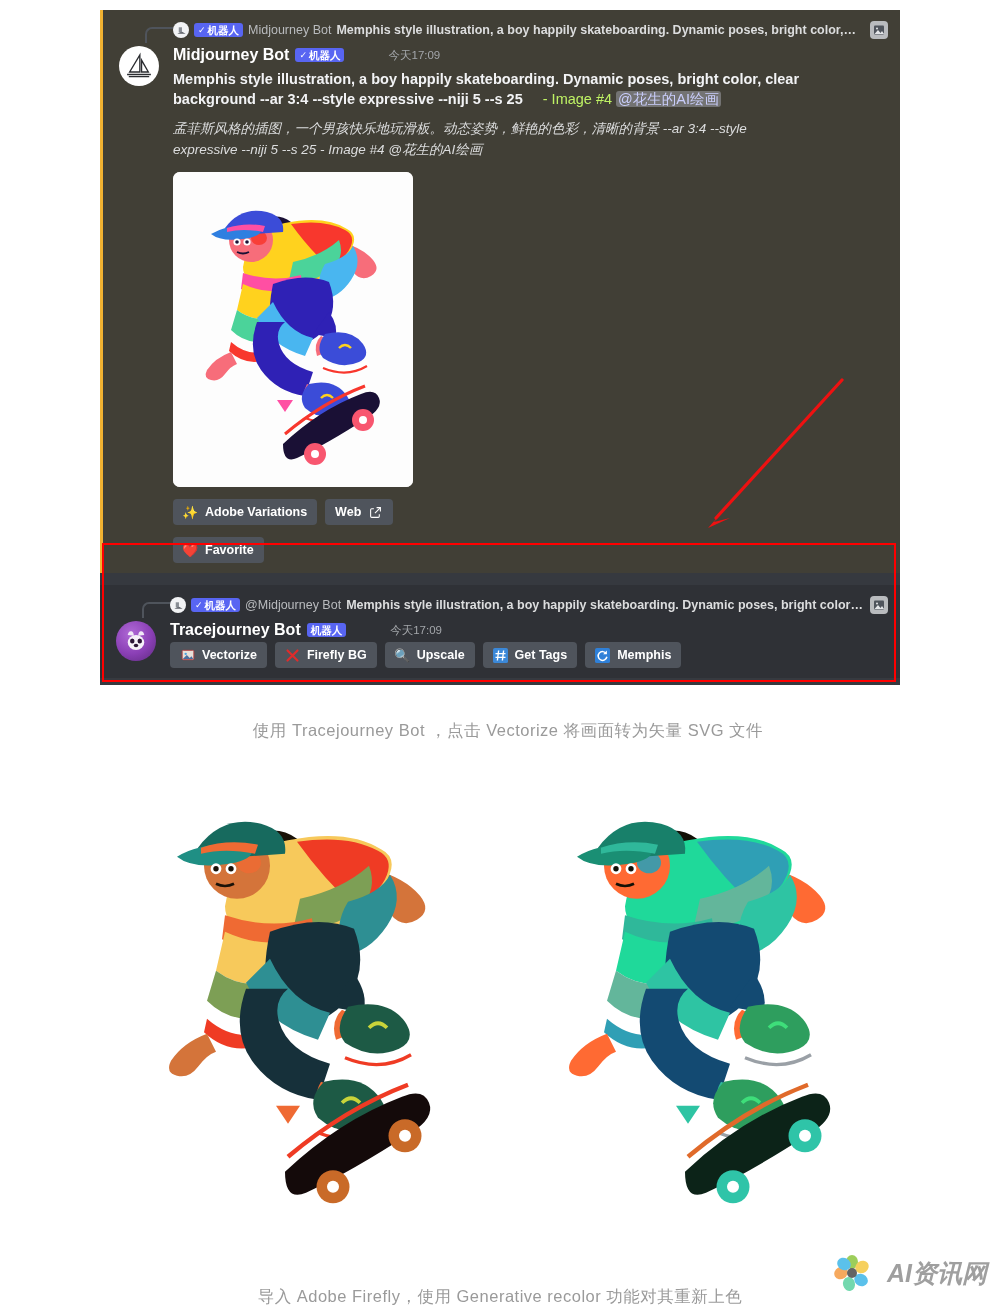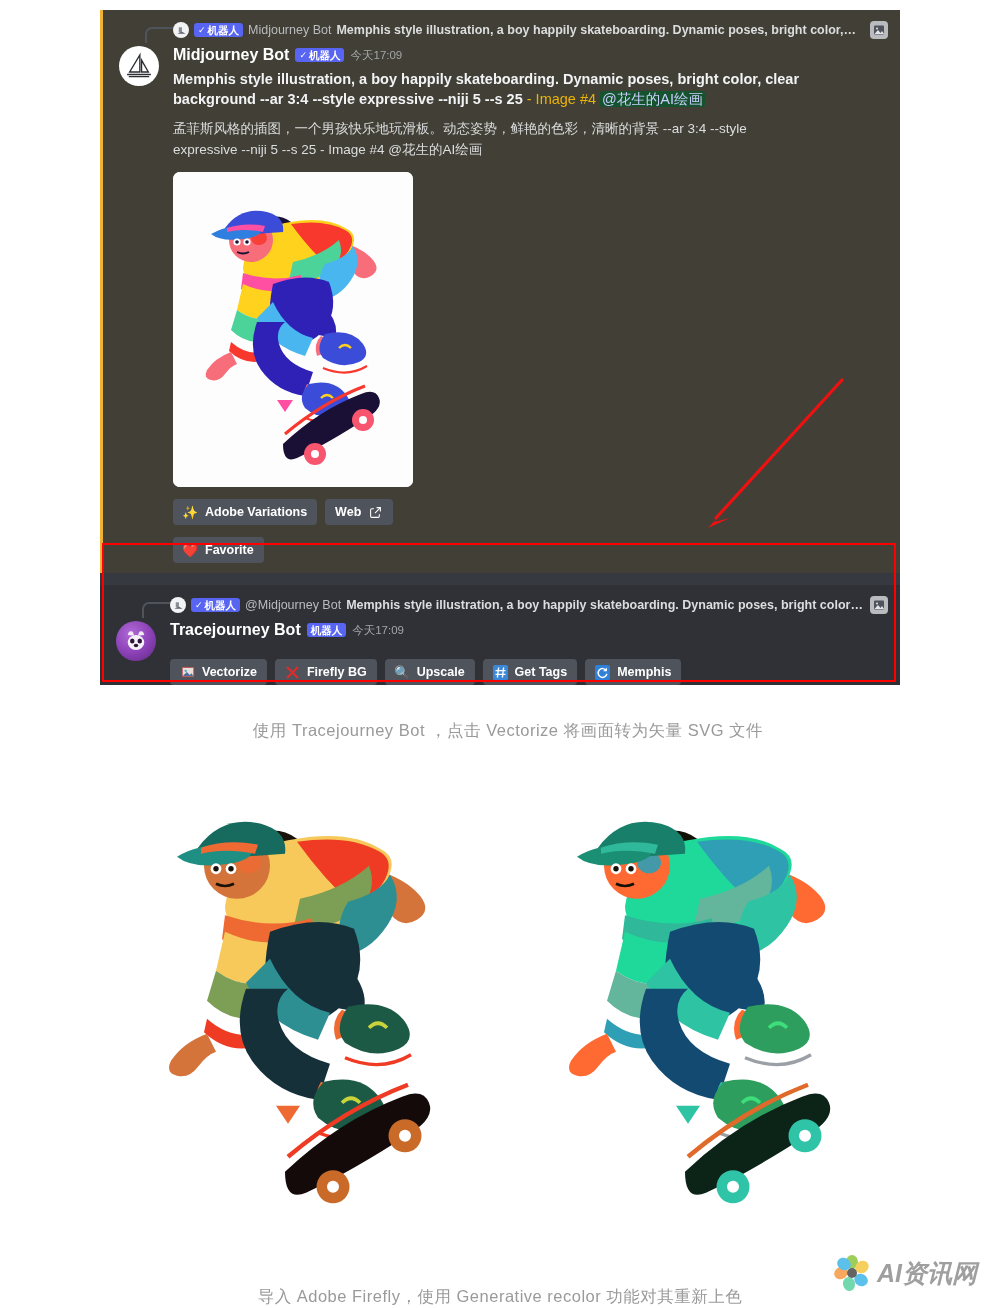--- a/index.html
+++ b/index.html
@@ -54,33 +54,33 @@
   .msg-body{padding:2px 12px 10px 70px;position:relative;}
   .avatar{
     position:absolute;left:16px;top:4px;width:40px;height:40px;border-radius:50%;
     overflow:hidden;
   }
   .avatar.mj{background:#ffffff;display:flex;align-items:center;justify-content:center;}
   .avatar.tj{background:radial-gradient(circle at 38% 32%,#b06ad6 0%,#8a3fb5 55%,#5d2a7d 100%);
              display:flex;align-items:center;justify-content:center;}
   .name-row{display:flex;align-items:center;gap:6px;height:22px;}
   .author{color:#ffffff;font-size:16px;font-weight:600;}
-  .time{color:#a3a6aa;font-size:11.5px;}
+  .time{color:#a3a6aa;font-size:11.5px;margin-left:38px;}
 
   .prompt{
     color:#f2f3f5;font-size:14.5px;font-weight:bold;line-height:20px;
     margin-top:3px;max-width:690px;
   }
-  .prompt .dim{color:#eab308;font-weight:normal;}
+  .prompt .dim{color:#bef264;font-weight:normal;padding-left:16px;}
   .mention{
-    background:#14532d;color:#c9cdfb;border-radius:3px;padding:0 2px;font-weight:500;
+    background:#737373;color:#c9cdfb;border-radius:3px;padding:0 2px;font-weight:500;
   }
   .prompt-cn{
     color:#dcddde;font-size:13.5px;font-weight:normal;line-height:21px;
-    margin-top:9px;max-width:640px;
+    margin-top:9px;max-width:640px;font-style:italic;
   }
 
   .art-card{
     width:240px;height:315px;background:#fdfdfd;border-radius:7px;margin-top:12px;
     overflow:hidden;position:relative;
   }
   .art-card svg{width:100%;height:100%;display:block;}
 
   .btn-row{display:flex;gap:8px;margin-top:12px;flex-wrap:wrap;}
   .dbtn{
@@ -108,21 +108,21 @@
 
   
   .big{position:absolute;top:760px;width:360px;height:480px;}
   #bigLeft{left:120px;}
   #bigRight{left:520px;}
   .big svg{width:100%;height:100%;display:block;}
 
   
   .watermark{
     position:absolute;left:832px;top:1250px;width:160px;height:46px;
-    display:flex;align-items:center;gap:5px;opacity:.85;
+    display:flex;align-items:center;gap:15px;opacity:.85;
   }
   .wm-text{
     color:#8f8f8f;font-size:25px;font-weight:bold;font-style:italic;
     letter-spacing:0px;line-height:26px;white-space:nowrap;
   }
 </style>
 </head>
 <body>
 
 <div class="discord">
@@ -304,21 +304,21 @@
         </svg>
       </div>
       <div class="name-row">
         <span class="author">Tracejourney Bot</span>
         <span class="bot-tag plain">
           <span>机器人</span>
         </span>
         <span class="time">今天17:09</span>
       </div>
 
-      <div class="btn-row" style="margin-top:18px;">
+      <div class="btn-row" style="margin-top:1px;">
         <div class="dbtn">
           <span class="ic">
             <svg viewBox="0 0 24 24" width="14" height="14">
                 <rect x="2" y="4" width="20" height="16" rx="2" fill="#e8e0d8" stroke="#b43b3b" stroke-width="1.5"></rect>
                 <circle cx="8" cy="10" r="2" fill="#4aa3e0"></circle>
                 <path d="M3 19 L10 12 L15 17 L18 14 L21 19 Z" fill="#4a6f9e"></path>
               </svg>
           </span>
           <span>Vectorize</span>
         </div>

